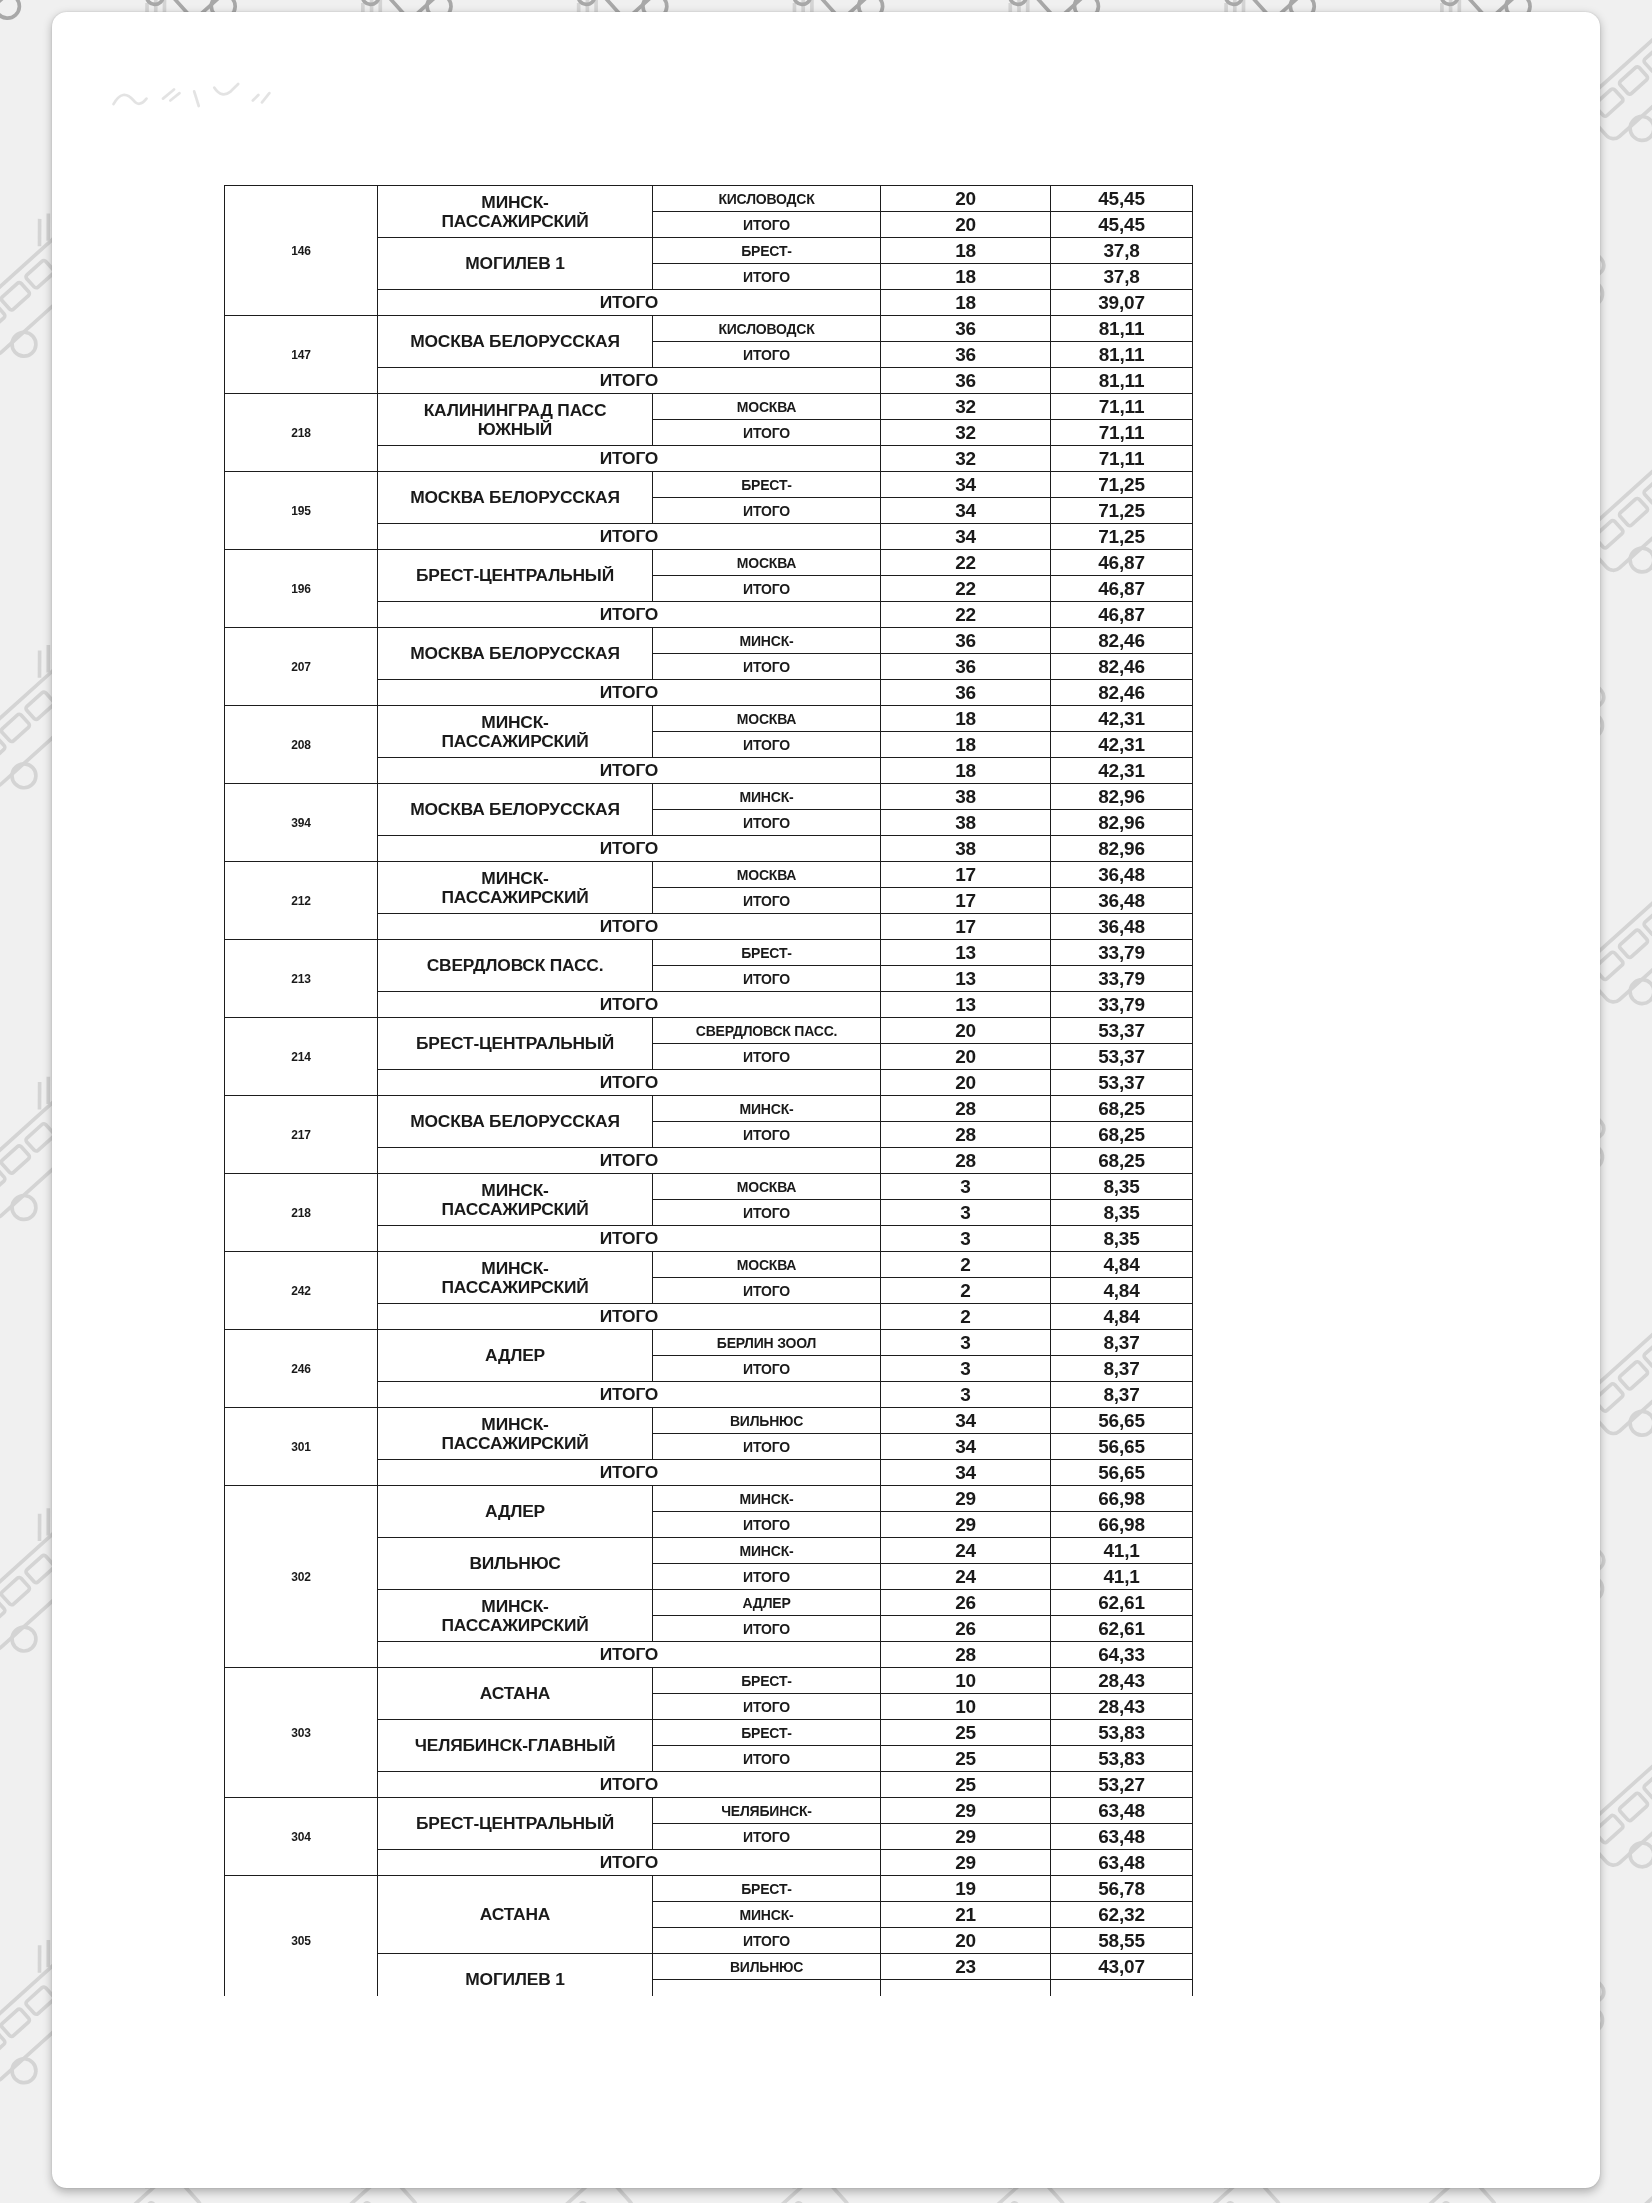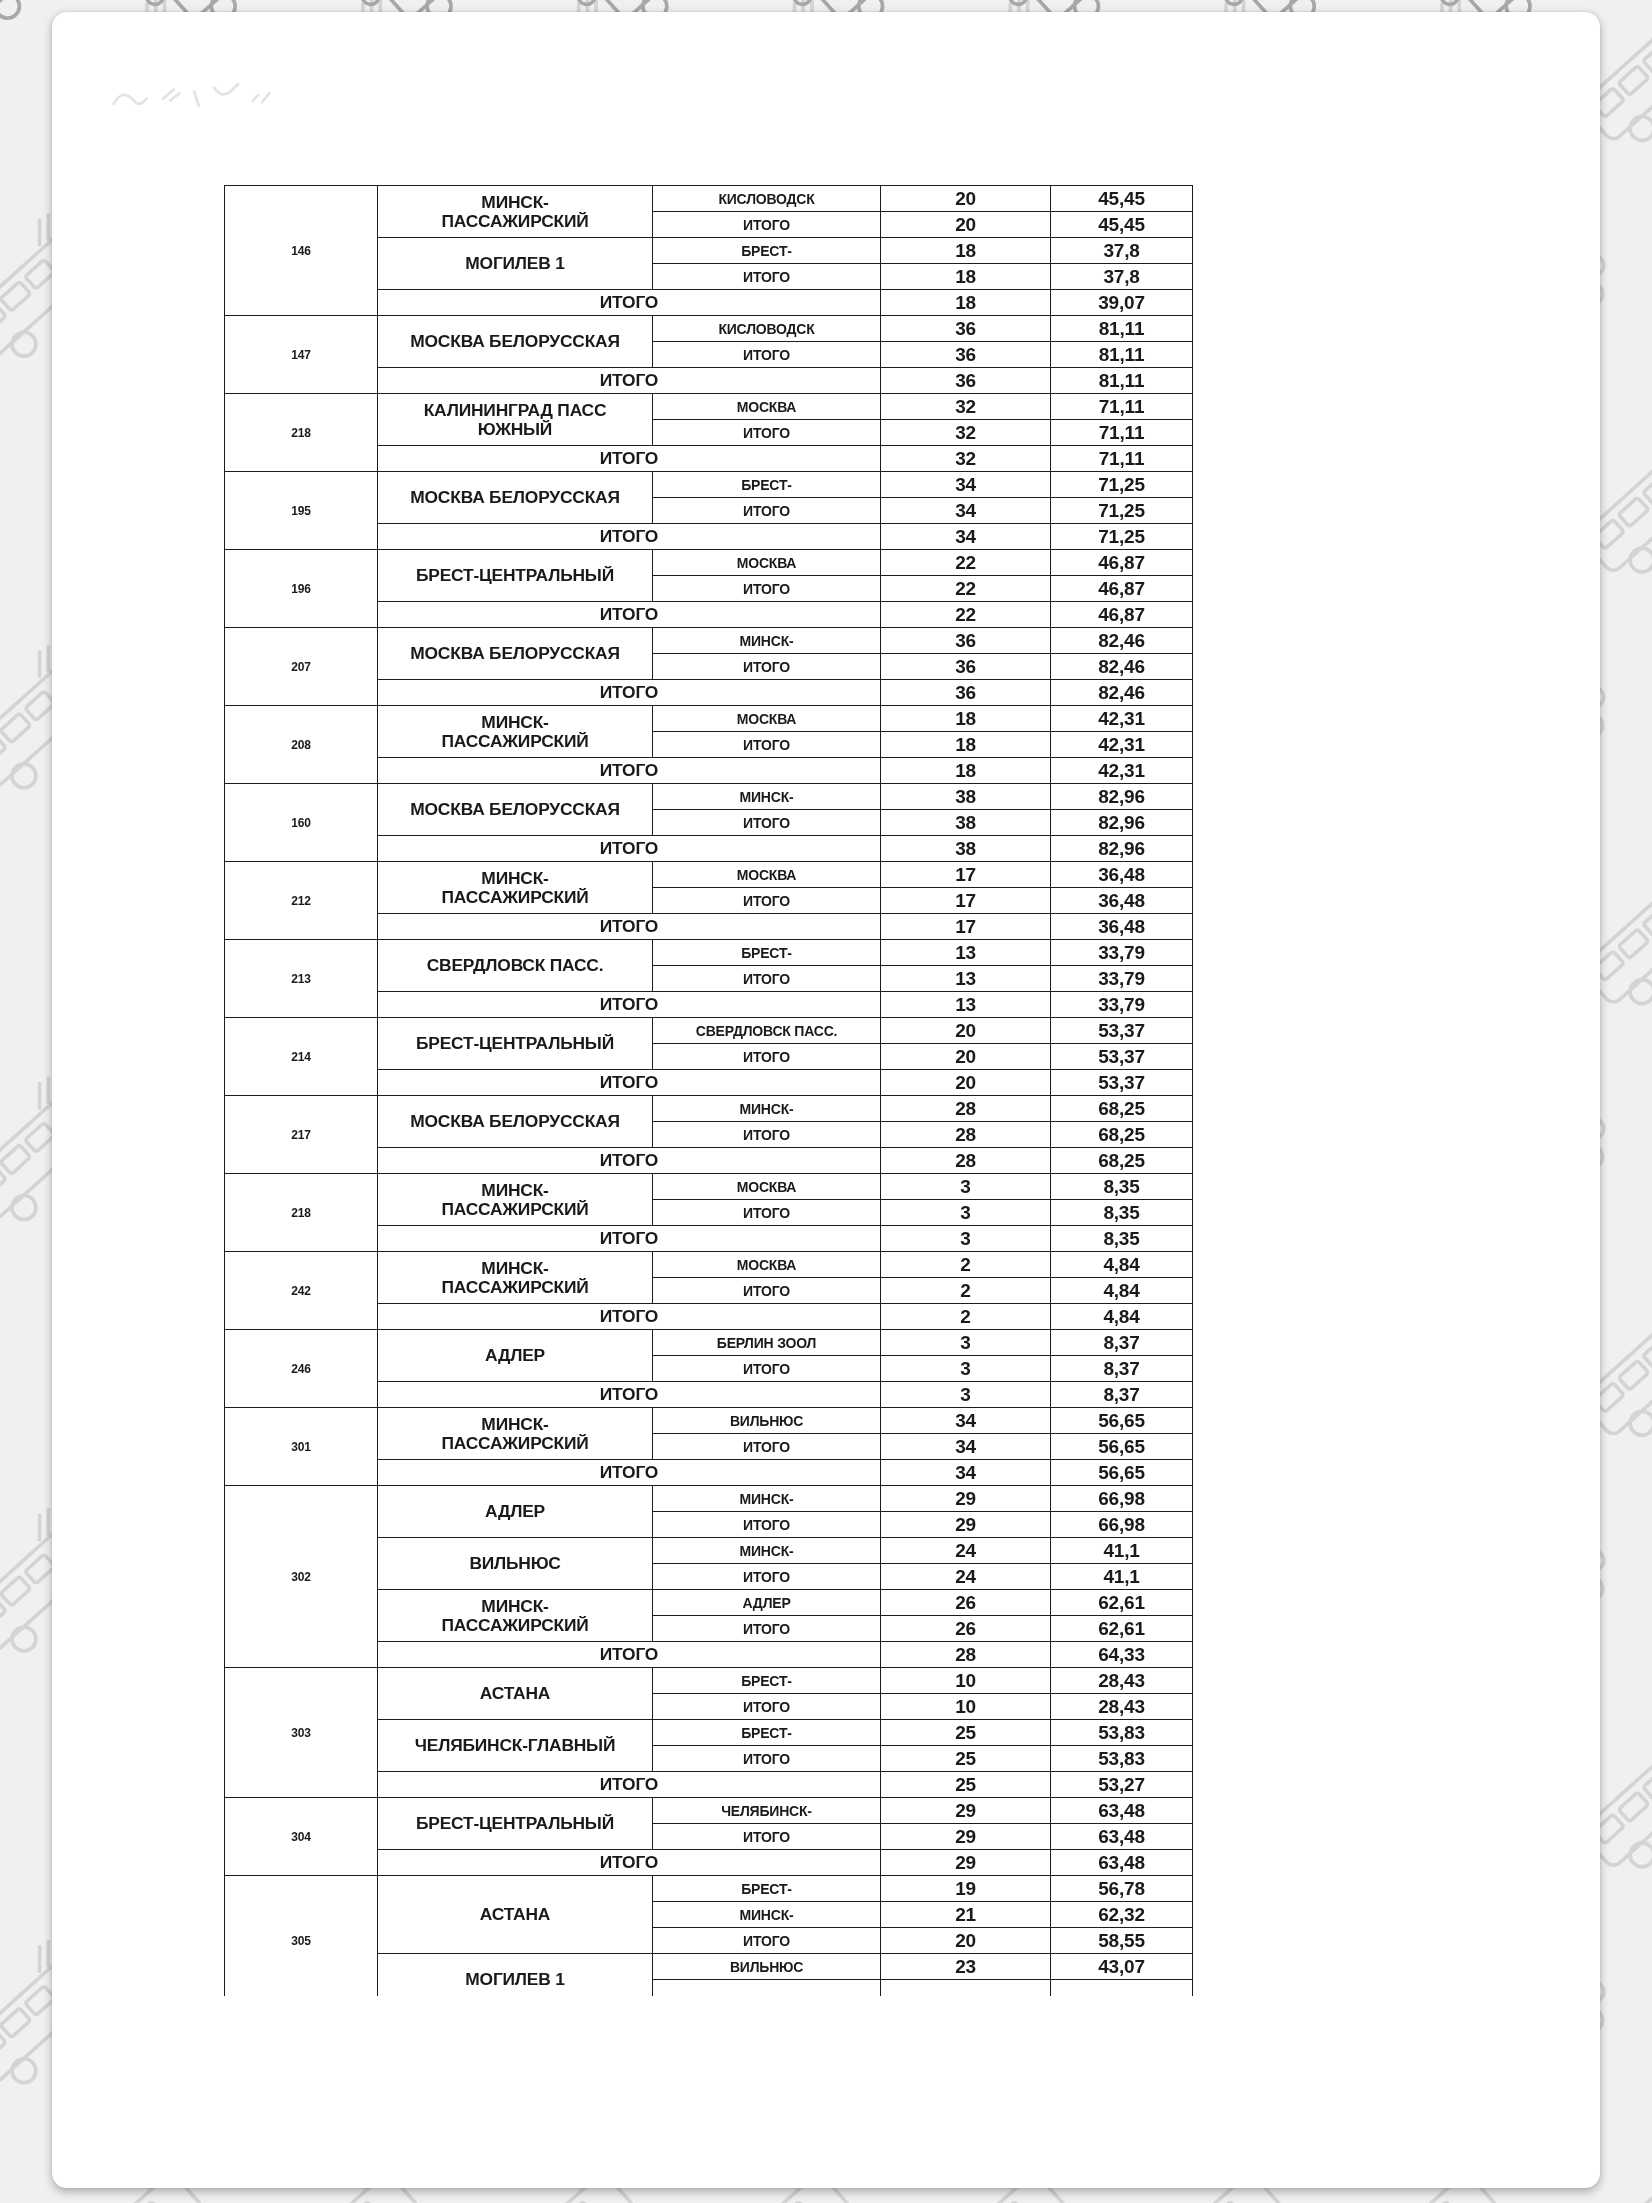--- a/index.html
+++ b/index.html
@@ -341,21 +341,21 @@
           <td class="c-dest">ИТОГО</td>
           <td class="c-count">18</td>
           <td class="c-pct">42,31</td>
         </tr>
         <tr>
           <td class="c-total" colspan="2">ИТОГО</td>
           <td class="c-count">18</td>
           <td class="c-pct">42,31</td>
         </tr>
         <tr>
-          <td class="c-train" rowspan="3">160</td>
+          <td class="c-train" rowspan="3">394</td>
           <td class="c-station" rowspan="2">МОСКВА БЕЛОРУССКАЯ</td>
           <td class="c-dest">МИНСК-</td>
           <td class="c-count">38</td>
           <td class="c-pct">82,96</td>
         </tr>
         <tr>
           <td class="c-dest">ИТОГО</td>
           <td class="c-count">38</td>
           <td class="c-pct">82,96</td>
         </tr>

